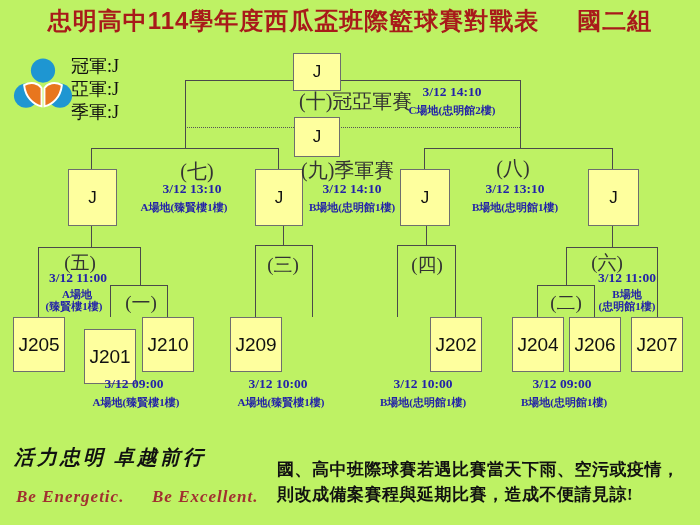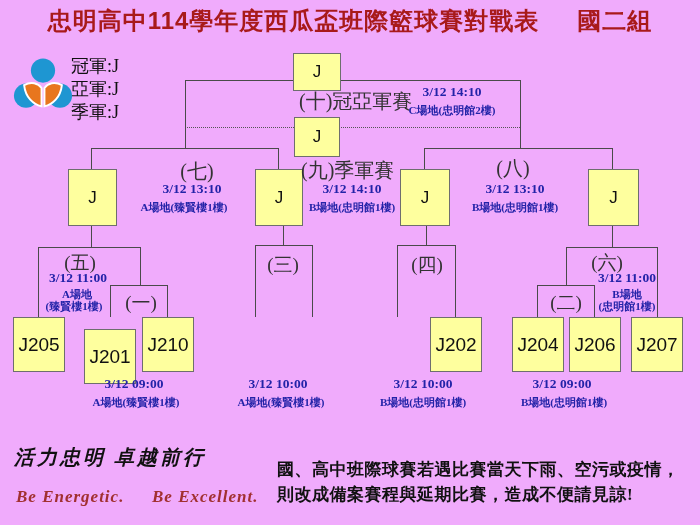--- a/index.html
+++ b/index.html
@@ -1,16 +1,16 @@
 <!DOCTYPE html>
 <html><head>
 <meta charset="utf-8">
 <style>
   html,body{margin:0;padding:0;background:#fff;}
-  #stage{position:relative;width:700px;height:525px;background:#f0abfc;overflow:hidden;
+  #stage{position:relative;width:700px;height:525px;background:#bef264;overflow:hidden;
          font-family:"Liberation Sans",sans-serif;}
   
   .title{position:absolute;left:0;right:0;top:5px;text-align:center;
          font-weight:bold;font-size:24px;color:#A81A1A;letter-spacing:1px;}
   .title .grp{margin-left:38px;}
   
   .legend{position:absolute;left:71px;top:55px;font-family:"Liberation Serif",serif;
           font-size:18px;color:#111;line-height:23px;}
   
   .hl,.vl{position:absolute;background:#4a4a4a;z-index:1;}
@@ -96,20 +96,21 @@
   <div class="jbox" style="left:293px;top:53px;width:46px;height:36px">J</div>
   <div class="jbox" style="left:294px;top:117px;width:44px;height:38px">J</div>
   <div class="jbox" style="left:68px;top:169px;width:47px;height:55px">J</div>
   <div class="jbox" style="left:255px;top:169px;width:46px;height:55px">J</div>
   <div class="jbox" style="left:400px;top:169px;width:48px;height:55px">J</div>
   <div class="jbox" style="left:588px;top:169px;width:49px;height:55px">J</div>
 
   <div class="team" style="left:13px;top:317px;width:50px;height:53px">J205</div>
   <div class="team" style="left:84px;top:329px;width:50px;height:53px">J201</div>
   <div class="team" style="left:142px;top:317px;width:50px;height:53px">J210</div>
+  <div class="team" style="left:230px;top:317px;width:50px;height:53px">J209</div>
   <div class="team" style="left:430px;top:317px;width:50px;height:53px">J202</div>
   <div class="team" style="left:512px;top:317px;width:50px;height:53px">J204</div>
   <div class="team" style="left:569px;top:317px;width:50px;height:53px">J206</div>
   <div class="team" style="left:631px;top:317px;width:50px;height:53px">J207</div>
 
   <div class="rlabel" style="left:299px;top:88px;font-size:20px">(十)冠亞軍賽</div>
   <div class="rlabel" style="left:301px;top:157px;font-size:20px">(九)季軍賽</div>
   <div class="rlabel cx" style="left:197px;top:158px;font-size:20px">(七)</div>
   <div class="rlabel cx" style="left:513px;top:155px;font-size:20px">(八)</div>
   <div class="rlabel cx" style="left:80px;top:250px;font-size:19px">(五)</div>

